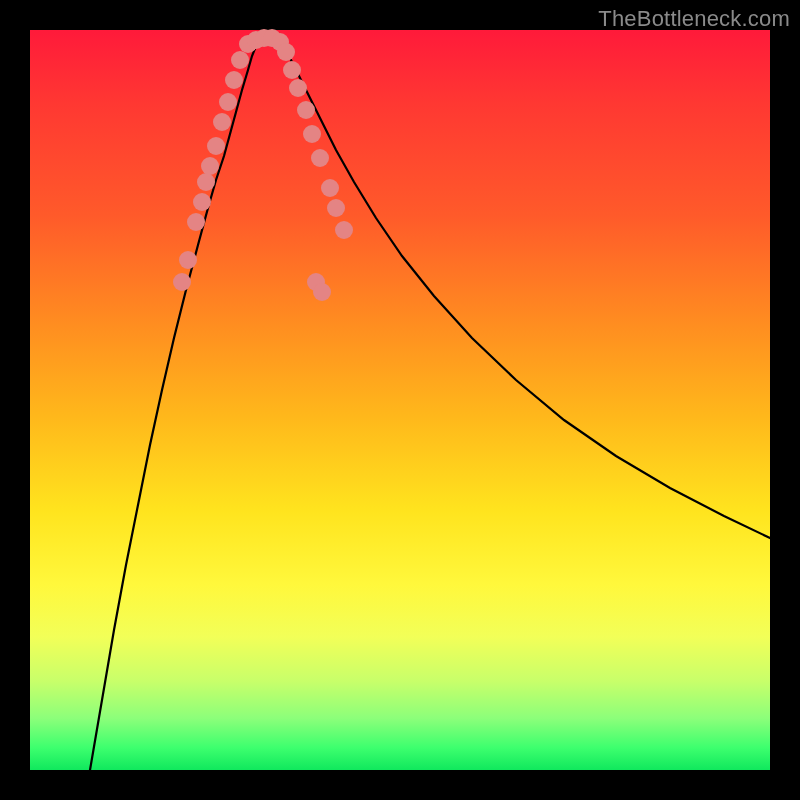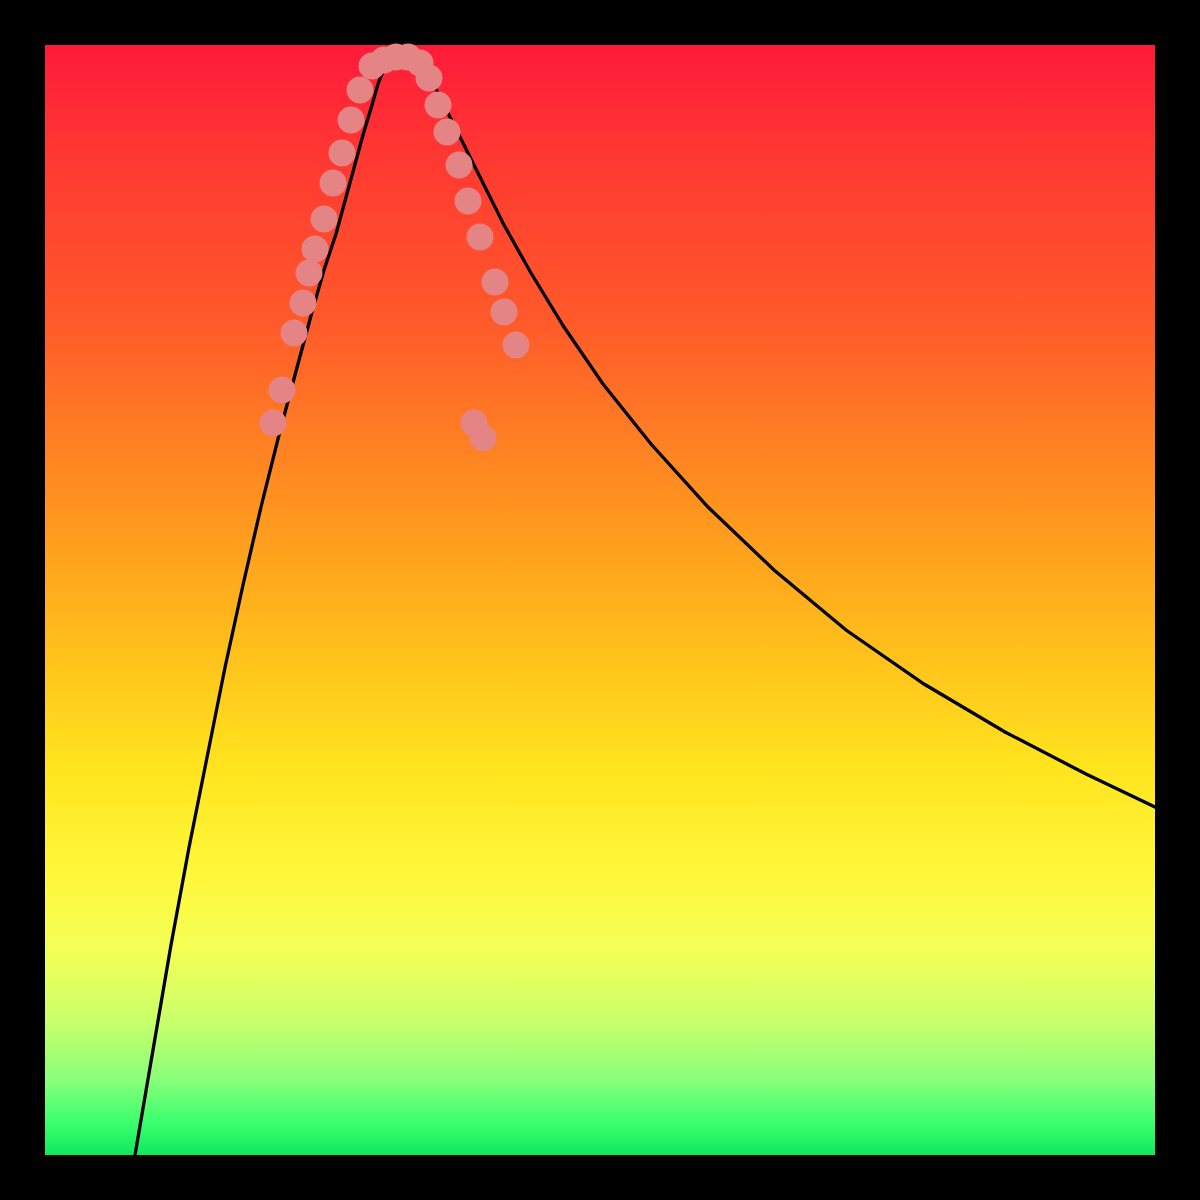--- a/index.html
+++ b/index.html
@@ -103,14 +103,15 @@
           <circle cx="290" cy="128" r="9" class="dot"></circle>
           <circle cx="300" cy="158" r="9" class="dot"></circle>
           <circle cx="306" cy="178" r="9" class="dot"></circle>
           <circle cx="314" cy="200" r="9" class="dot"></circle>
           <circle cx="286" cy="252" r="9" class="dot"></circle>
           <circle cx="292" cy="262" r="9" class="dot"></circle>
         </g>
     </svg>
   </div>
 
+  <div class="watermark">TheBottleneck.com</div>
 
 </div>
 
 </body></html>

